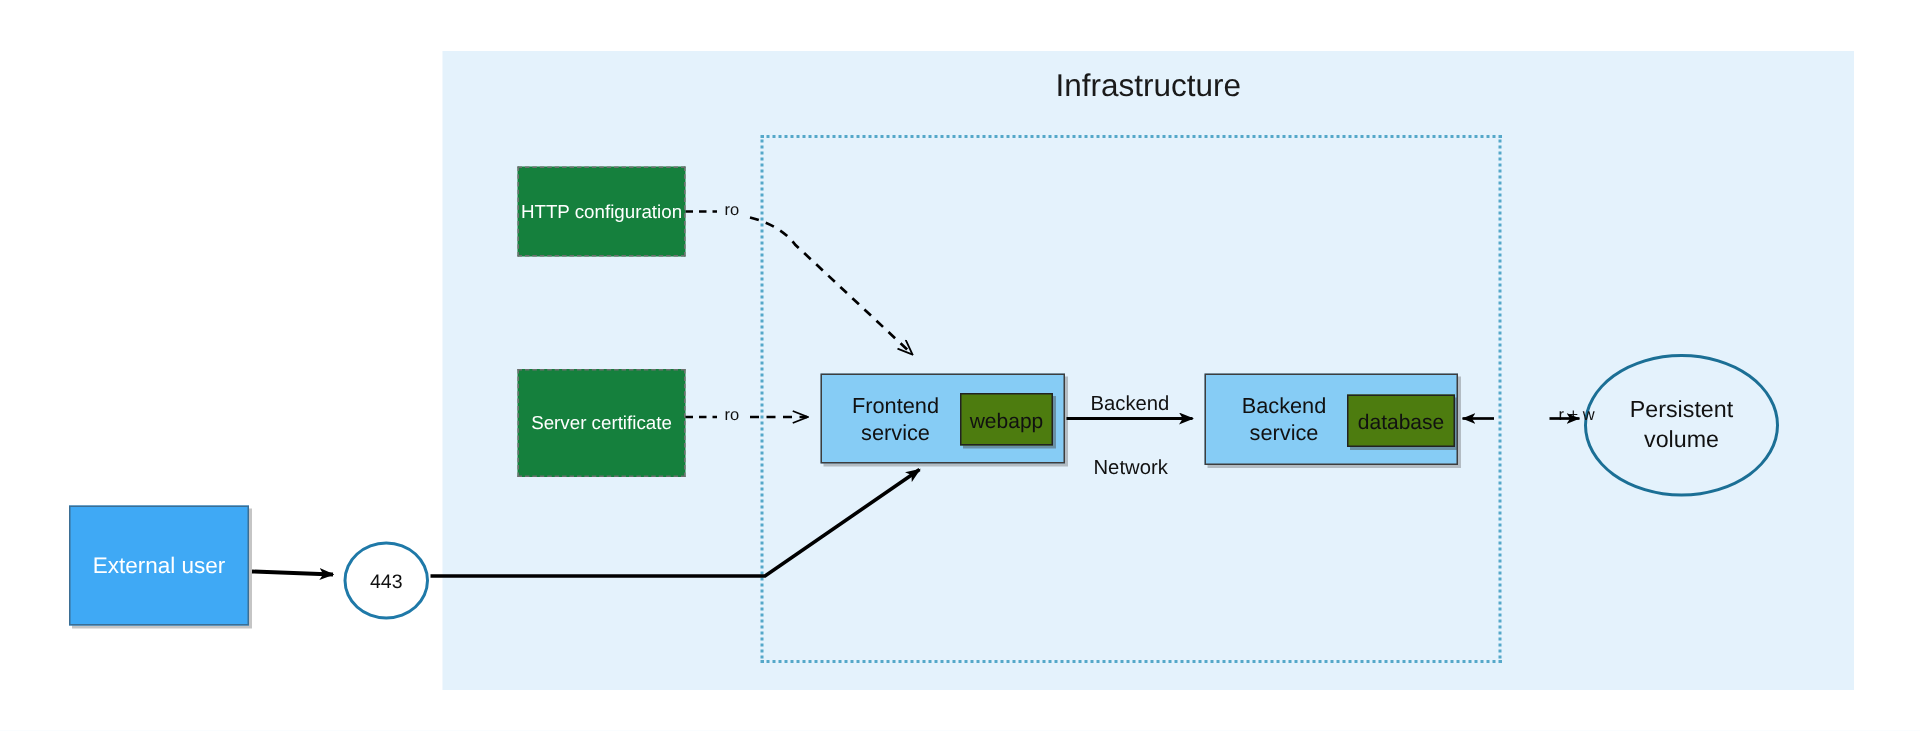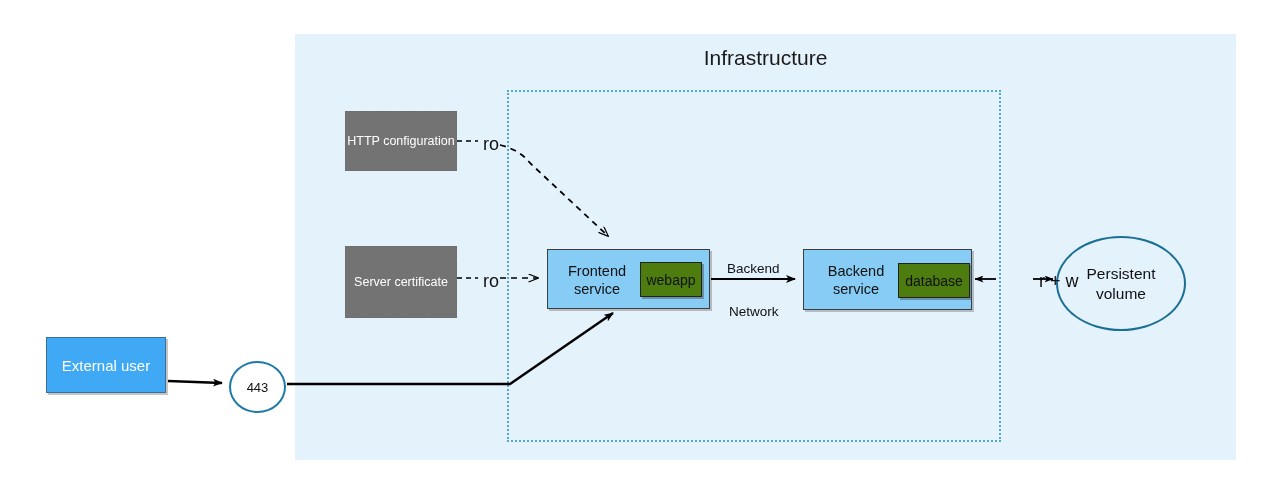--- a/index.html
+++ b/index.html
@@ -55,21 +55,21 @@
 
   
   .node {
     position: absolute;
     box-sizing: border-box;
     display: flex;
     align-items: center;
   }
 
   .config-box {
-    background: #737373;
+    background: #15803d;
     border: 1.5px dashed #6f6f6f;
     justify-content: center;
     color: #ffffff;
     font-size: 12.5px;
     line-height: 16px;
     text-align: center;
   }
 
   .service-box {
     background: #86ccf5;
@@ -153,21 +153,21 @@
     width: 230px;
     text-align: center;
     font-size: 15.5px;
     color: #111111;
   }
   .legend-line { margin-bottom: 21px; white-space: nowrap; }
 
   
   .edge-label {
     position: absolute;
-    font-size: 18px;
+    font-size: 11px;
     color: #111111;
     white-space: nowrap;
   }
   .edge-label.big { font-size: 13.5px; }
 
   
   #wires {
     position: absolute;
     left: 0; top: 0;
     width: 1280px; height: 487px;
@@ -199,21 +199,21 @@
 service</span>
     <span class="container-box" style="left:92px; top:12px; width:62px; height:35px;">webapp</span>
   </div>
 
   <div class="node service-box" style="left:803px; top:249px; width:169px; height:61px;">
     <span class="service-label" style="left:12px; top:12px; width:80px;">Backend
 service</span>
     <span class="container-box" style="left:94px; top:13px; width:72px; height:35px;">database</span>
   </div>
 
-  <div class="node user-box" style="left:46px; top:337px; width:120px; height:56px;justify-content:center;">
+  <div class="node user-box" style="left:46px; top:337px; width:120px; height:80px;justify-content:center;">
     <span>External user</span>
   </div>
 
   <div class="port-circle">
     <span>443</span>
   </div>
 
   <div class="volume-ellipse">
     <span>Persistent
 volume</span>

